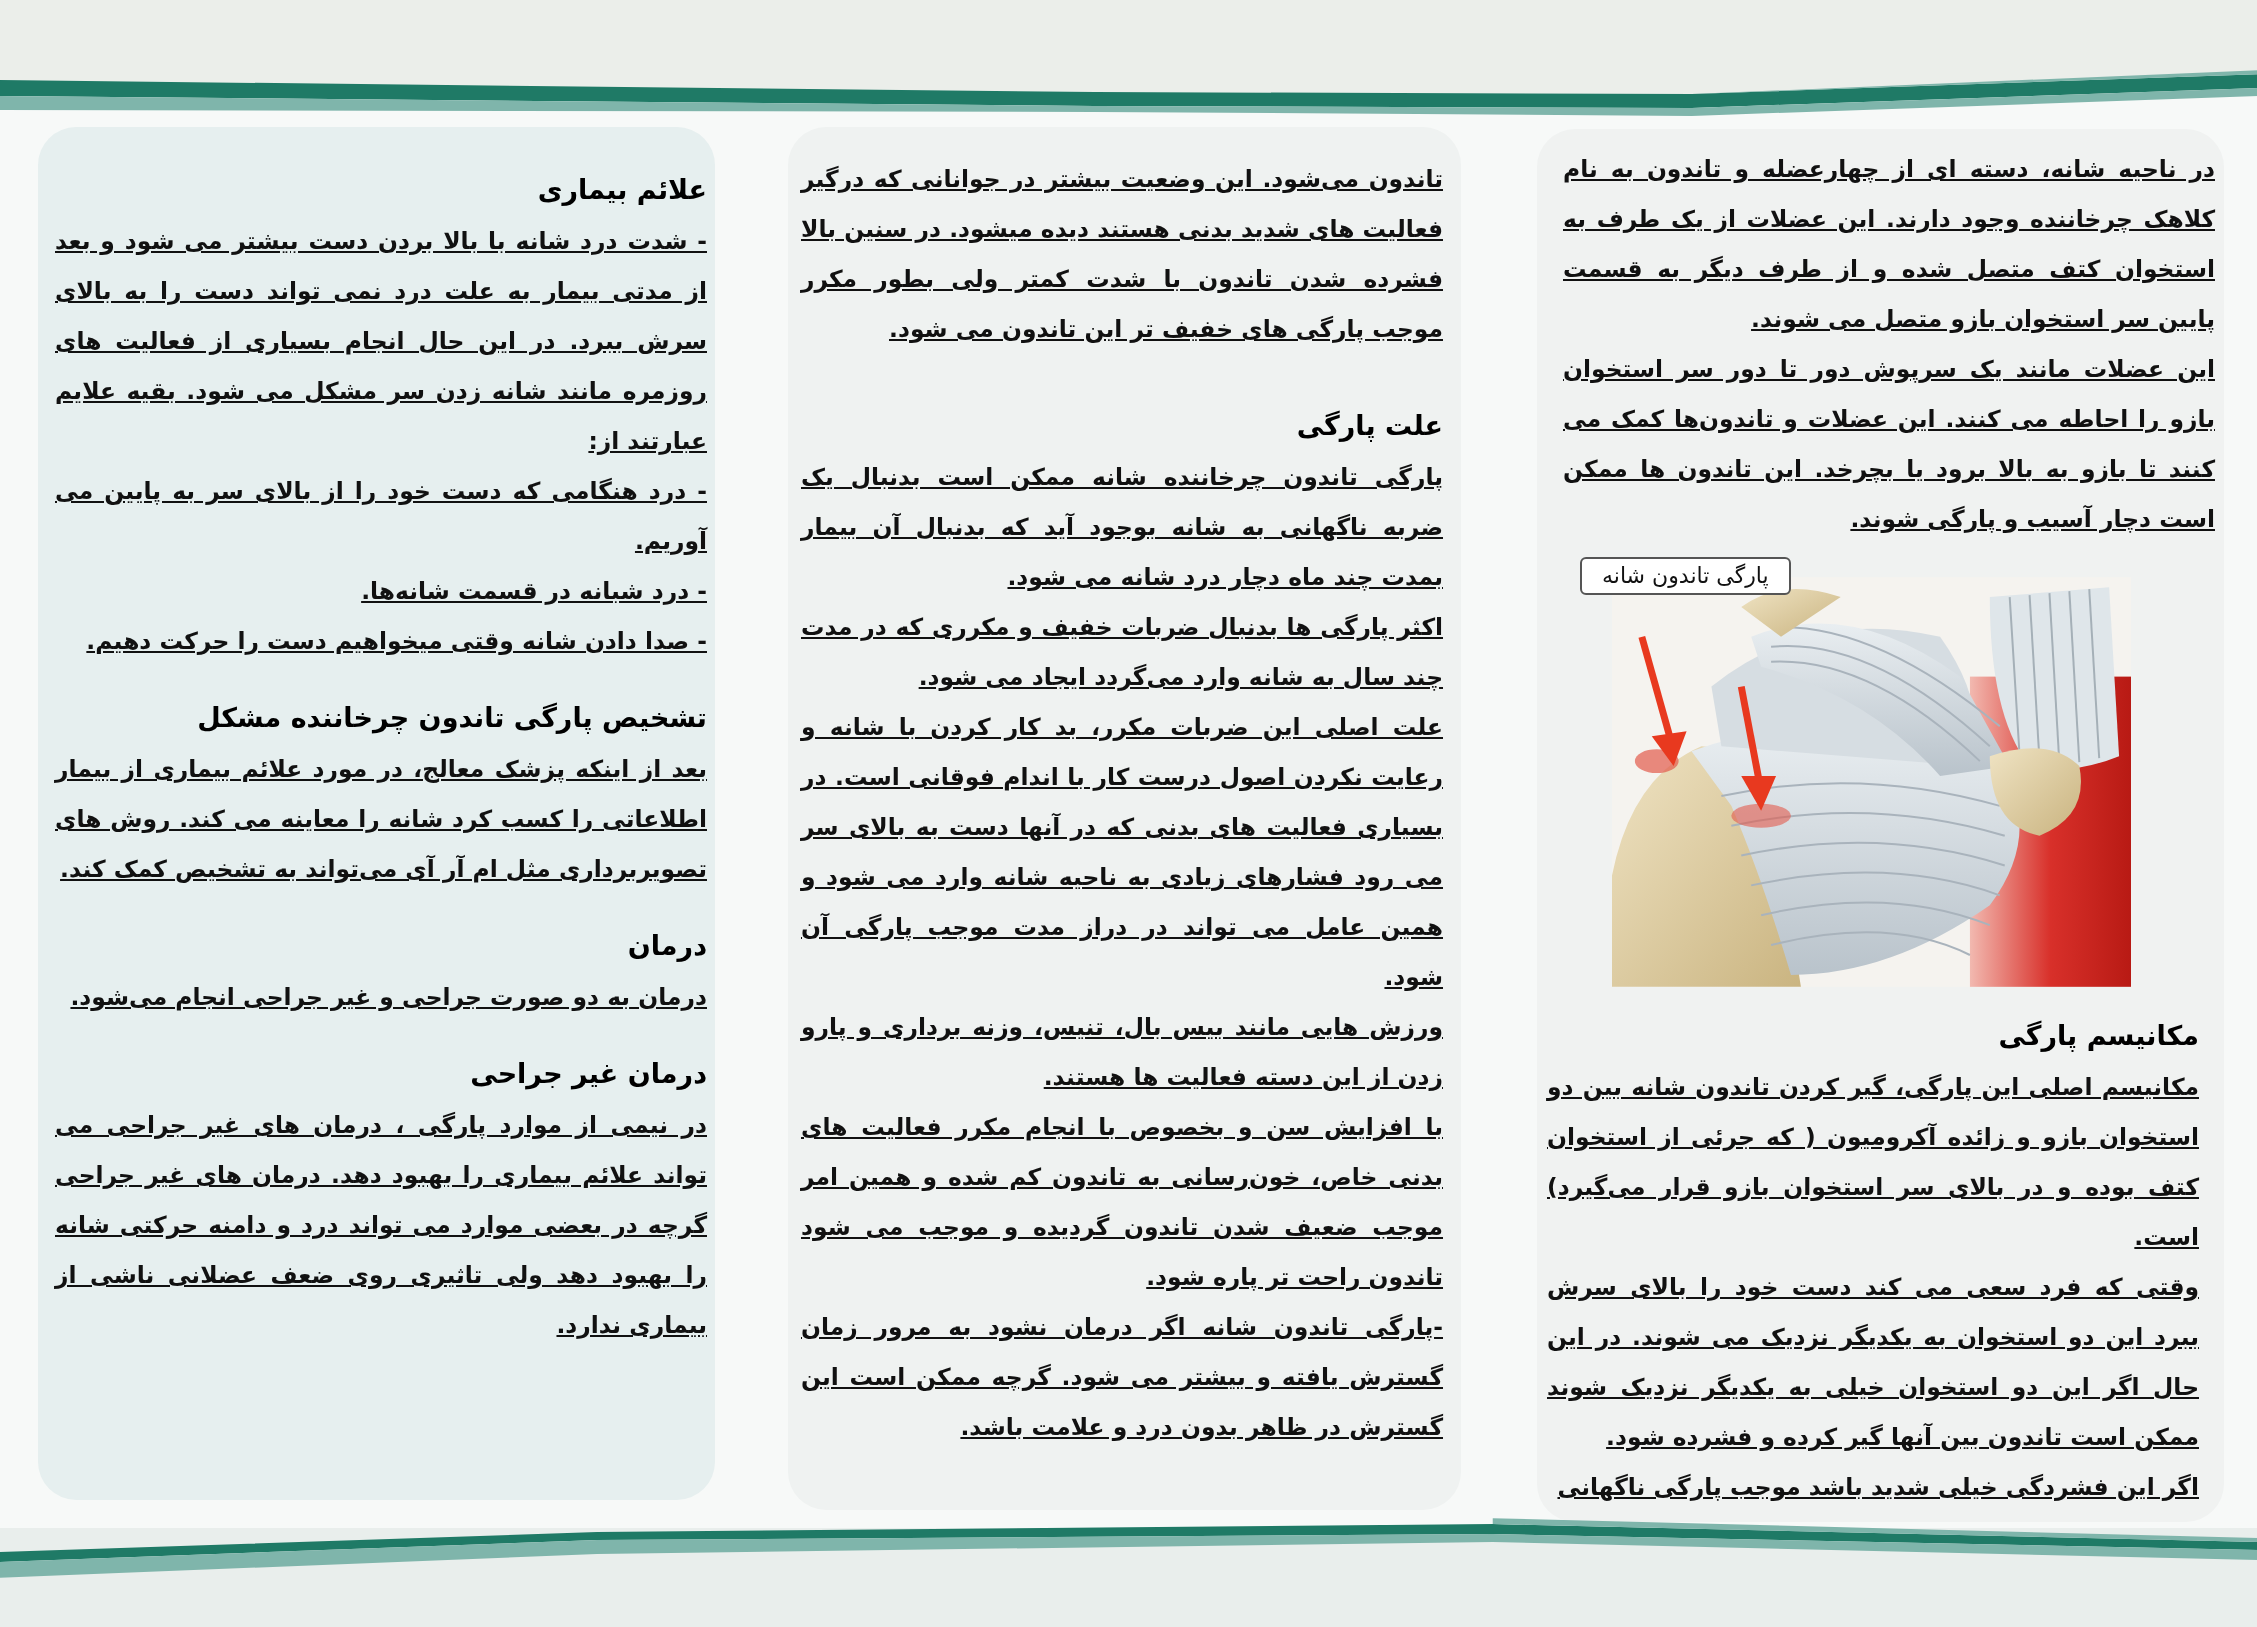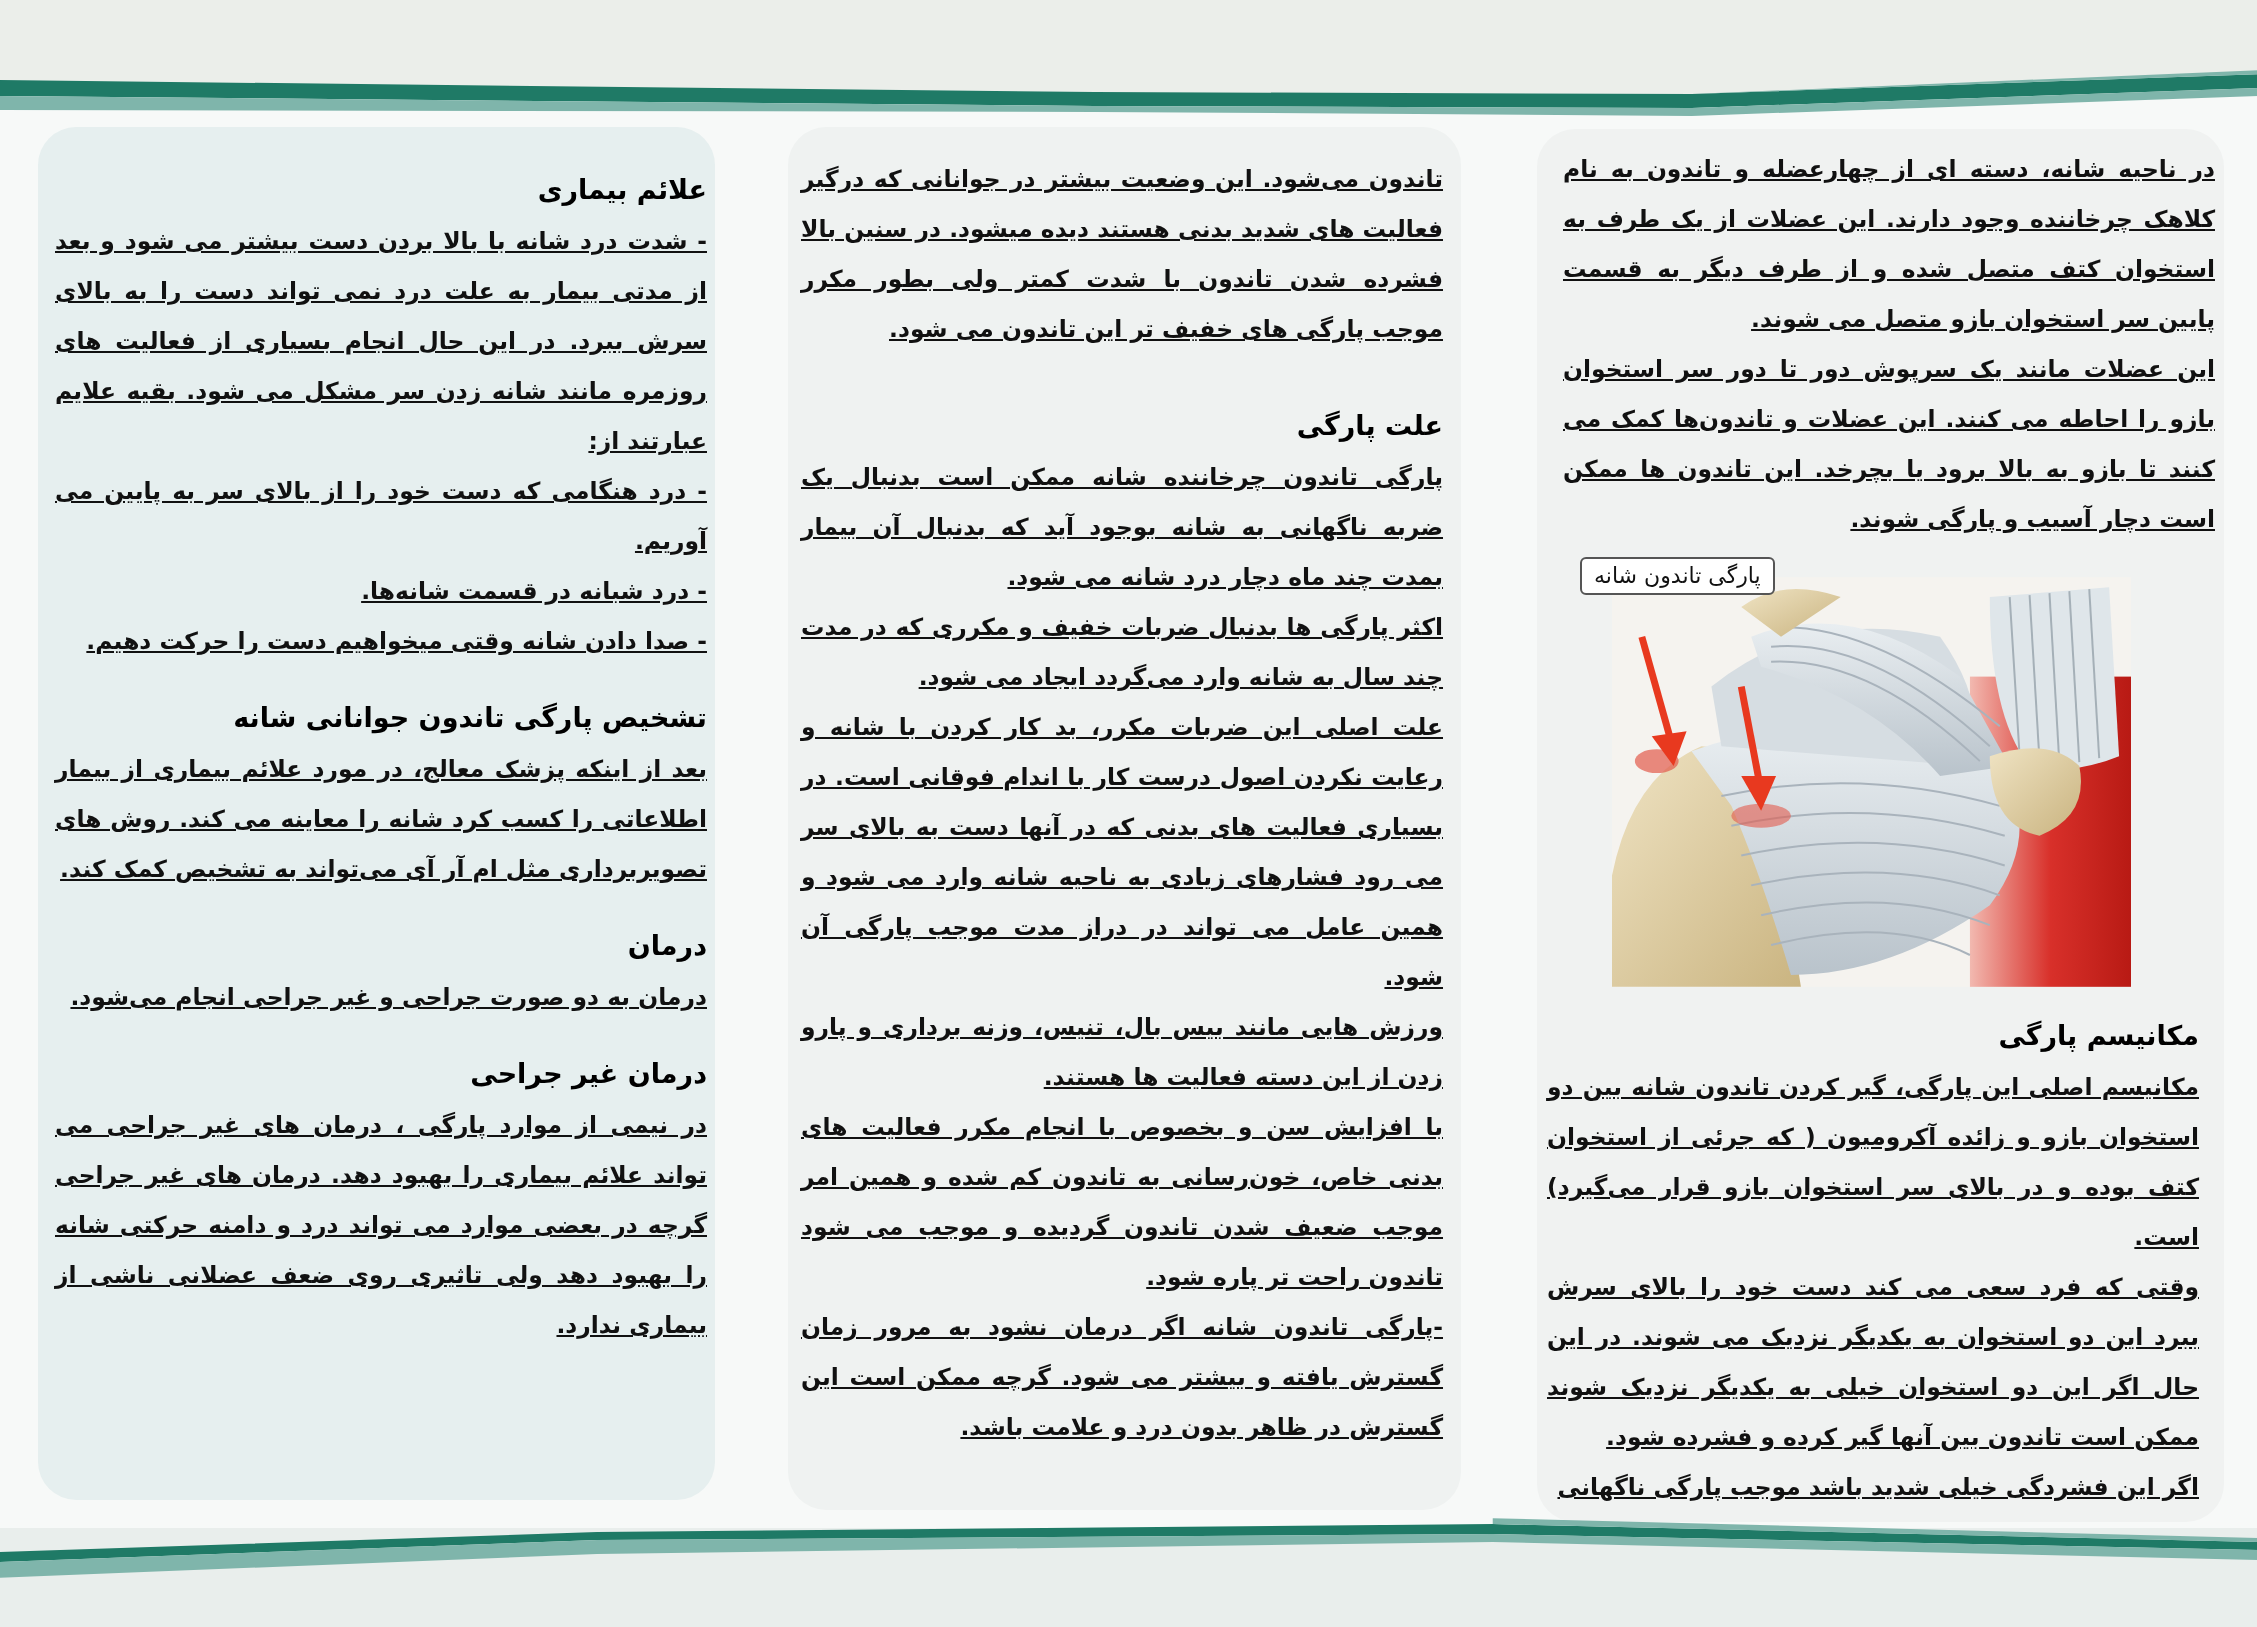--- a/index.html
+++ b/index.html
@@ -32,21 +32,21 @@
   .col h3 { margin:0; font-size:27px; line-height:52px; font-weight:900; color:#000; }
   .col .gap { height:26px; }
 
   .c-right { left:1563px; top:144px; width:652px; }
   .c-right2 { left:1547px; top:1010px; width:652px; }
   .c-mid { left:801px; top:154px; width:642px; }
   .c-left { left:55px; top:164px; width:652px; }
 
   .figure { position:absolute; left:1612px; top:577px; width:519px; height:410px; overflow:hidden; background:#f4f2ee; }
   .fig-label {
-    position:absolute; left:1580px; top:557px; padding:2px 12px;
+    position:absolute; left:1580px; top:557px; padding:2px 20px;
     border:2px solid #555; border-radius:6px; background:#fff;
     direction:rtl; font-size:22px; line-height:30px; color:#111;
   }
 </style>
 </head>
 <body>
 
 <div class="top-bg"></div>
 <div class="sheet"></div>
 <div class="bot-bg"></div>
@@ -155,21 +155,21 @@
   <p>-پارگی تاندون شانه اگر درمان نشود به مرور زمان گسترش یافته و بیشتر می شود. گرچه ممکن است این گسترش در ظاهر بدون درد و علامت باشد.</p>
 </div>
 
 <div class="col c-left">
   <h3>علائم بیماری</h3>
   <p>- شدت درد شانه با بالا بردن دست بیشتر می شود و بعد از مدتی بیمار به علت درد نمی تواند دست را به بالای سرش ببرد. در این حال انجام بسیاری از فعالیت های روزمره مانند شانه زدن سر مشکل می شود. بقیه علایم عبارتند از:</p>
   <p>- درد  هنگامی که دست خود را از بالای سر به پایین می آوریم.</p>
   <p>- درد شبانه در قسمت  شانه‌ها.</p>
   <p>- صدا دادن شانه وقتی میخواهیم دست را حرکت دهیم.</p>
   <div class="gap"></div>
-  <h3>تشخیص پارگی تاندون جوانانی شانه</h3>
+  <h3>تشخیص پارگی تاندون چرخاننده مشکل</h3>
   <p>بعد از اینکه پزشک معالج، در مورد علائم بیماری از بیمار اطلاعاتی را کسب کرد شانه را معاینه می کند. روش های تصویربرداری مثل ام آر آی می‌تواند به تشخیص کمک کند.</p>
   <div class="gap"></div>
   <h3>درمان</h3>
   <p>درمان به دو صورت جراحی و غیر جراحی انجام می‌شود.</p>
   <div class="gap"></div>
   <h3>درمان غیر جراحی</h3>
   <p>در نیمی از موارد پارگی ، درمان های غیر جراحی می تواند علائم بیماری را بهبود دهد. درمان های غیر جراحی گرچه در بعضی موارد می تواند درد و دامنه حرکتی شانه را بهبود دهد ولی تاثیری روی ضعف عضلانی ناشی از بیماری ندارد.</p>
 </div>
 
 

